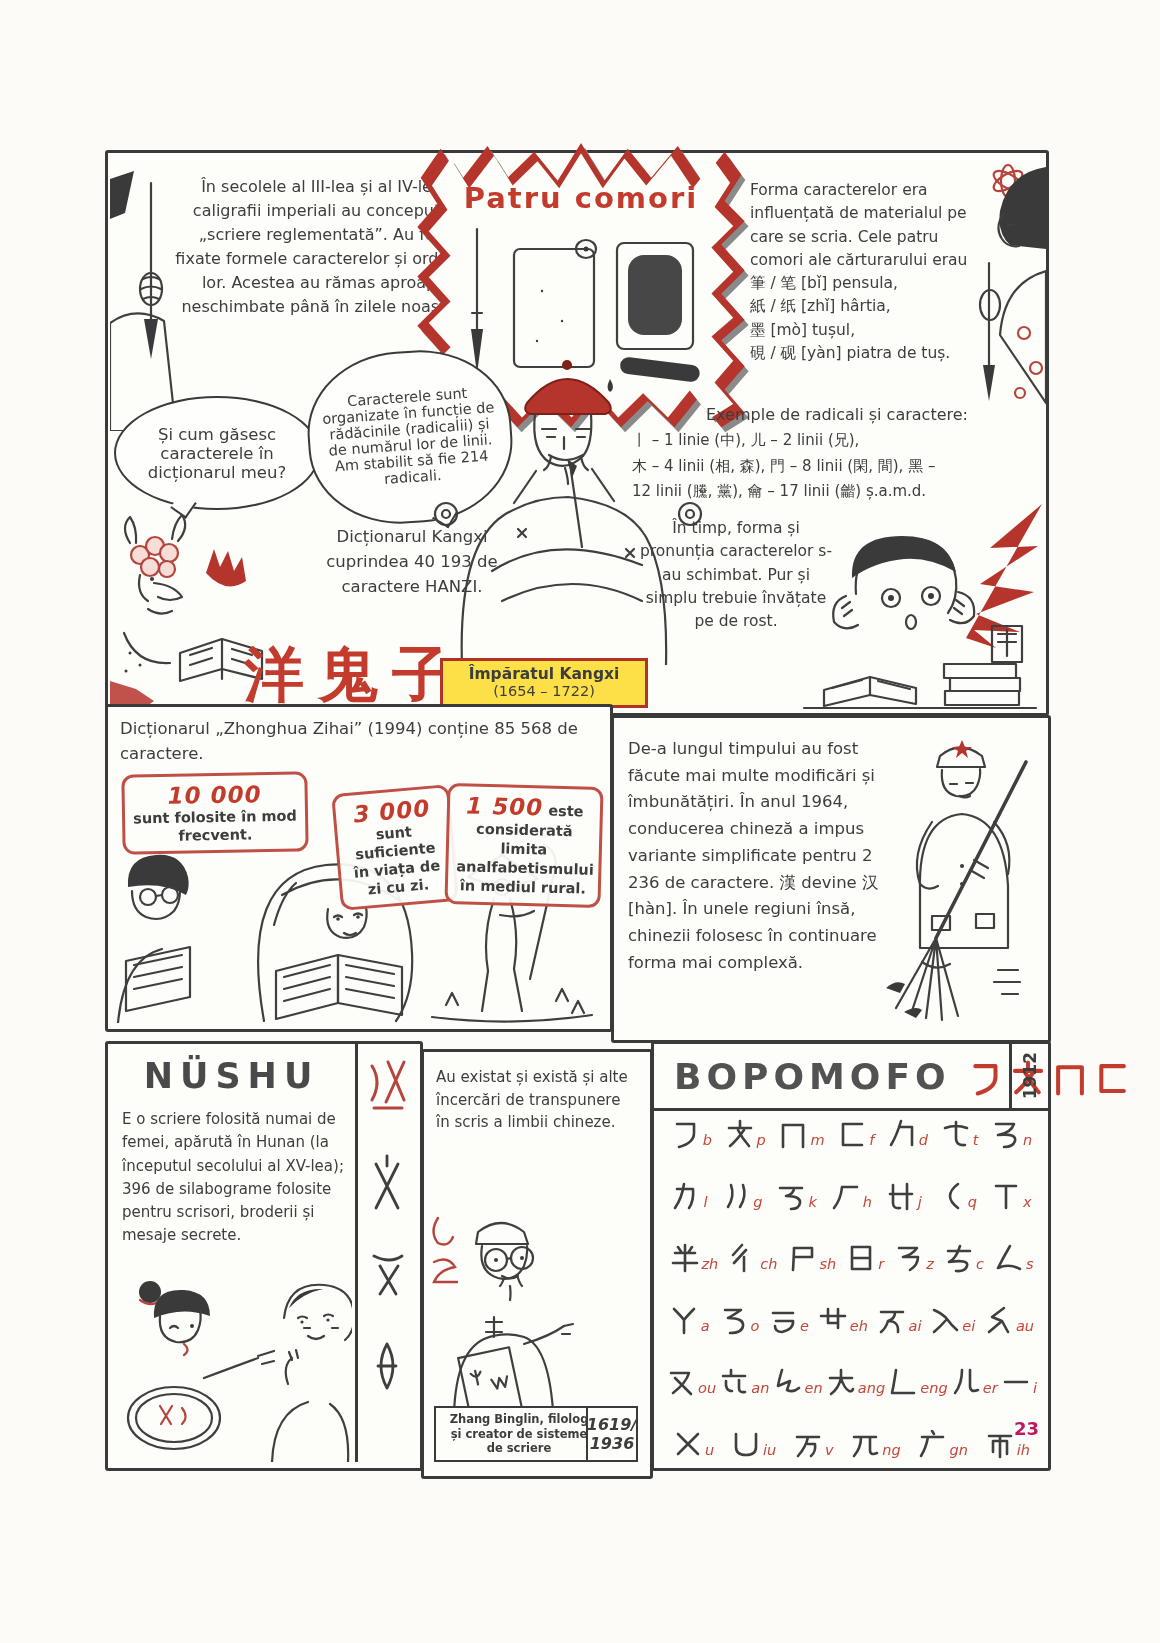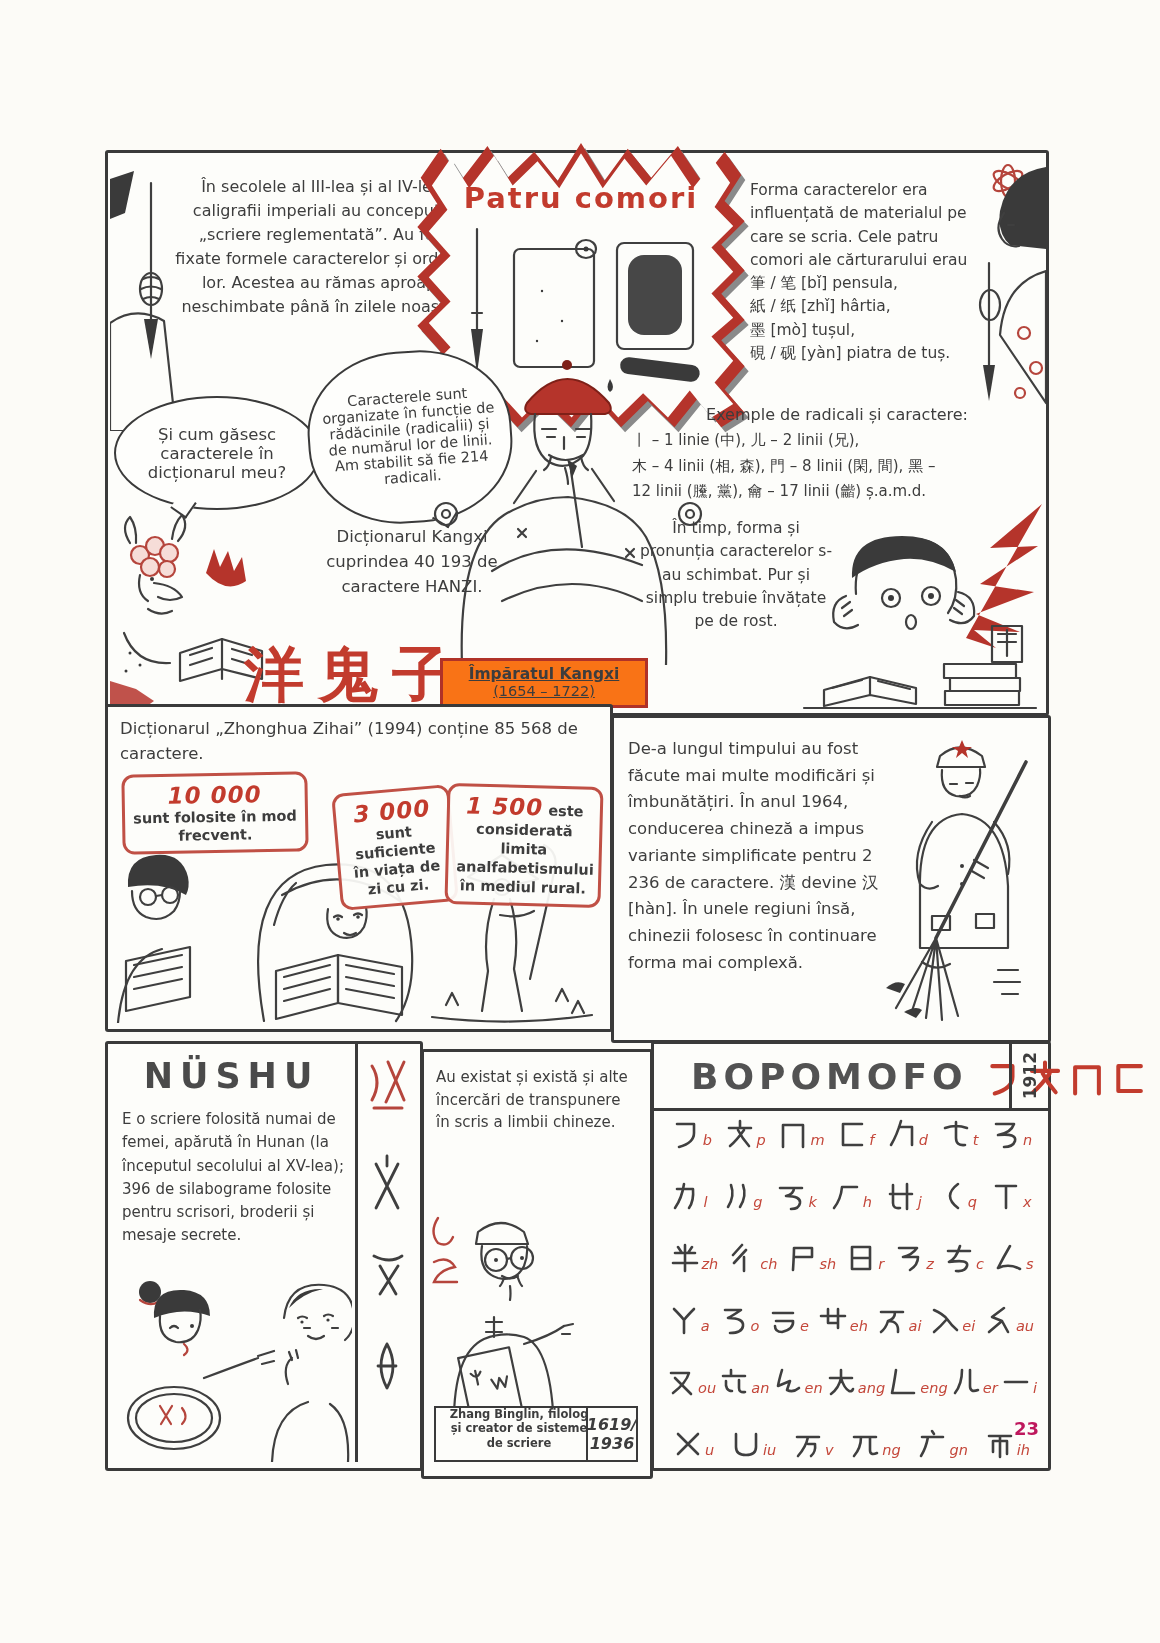--- a/index.html
+++ b/index.html
@@ -25,28 +25,28 @@
   .star-outer{position:absolute;inset:0;background:#b5342b;
     clip-path:polygon(2% 12%,8% 2%,14% 13%,22% 1%,28% 12%,36% 3%,43% 13%,50% 0%,57% 13%,64% 2%,71% 12%,79% 1%,86% 13%,93% 3%,98% 11%,93% 20%,99% 27%,92% 35%,99% 44%,92% 52%,99% 61%,92% 68%,99% 77%,93% 85%,99% 93%,92% 98%,85% 88%,78% 98%,70% 89%,62% 98%,54% 88%,47% 98%,39% 89%,31% 98%,23% 88%,16% 98%,8% 89%,2% 97%,8% 88%,1% 80%,8% 72%,1% 63%,8% 55%,1% 46%,8% 38%,1% 29%,7% 21%);}
   .star-inner{position:absolute;inset:0;background:#fdfdfa;transform:scale(0.93);
     clip-path:polygon(2% 12%,8% 2%,14% 13%,22% 1%,28% 12%,36% 3%,43% 13%,50% 0%,57% 13%,64% 2%,71% 12%,79% 1%,86% 13%,93% 3%,98% 11%,93% 20%,99% 27%,92% 35%,99% 44%,92% 52%,99% 61%,92% 68%,99% 77%,93% 85%,99% 93%,92% 98%,85% 88%,78% 98%,70% 89%,62% 98%,54% 88%,47% 98%,39% 89%,31% 98%,23% 88%,16% 98%,8% 89%,2% 97%,8% 88%,1% 80%,8% 72%,1% 63%,8% 55%,1% 46%,8% 38%,1% 29%,7% 21%);}
   .star-title{position:absolute;left:0;right:0;top:38px;text-align:center;
               color:#c23b2d;font-size:29px;font-weight:600;letter-spacing:2px;}
   .red-label{position:absolute;border:3px solid #c05045;border-radius:12px;
              background:rgba(253,253,250,.93);padding:6px 8px;text-align:center;box-sizing:border-box;}
   .red-num{color:#c23b2d;font-style:italic;font-weight:bold;font-size:23px;letter-spacing:1px;}
   .red-label .lab-txt{font-size:14.5px;font-weight:600;line-height:1.25;}
-  .cap-red{position:absolute;border:3px solid #b03228;background:#f97316;text-align:center;
-           padding:4px 2px;box-sizing:border-box;text-decoration:underline;}
+  .cap-red{position:absolute;border:3px solid #b03228;background:#fde047;text-align:center;
+           padding:4px 2px;box-sizing:border-box;}
   .cap-dark{position:absolute;border:2.6px solid #3a3a3a;background:#fdfdfa;text-align:center;
             box-sizing:border-box;display:flex;align-items:center;justify-content:center;}
   .nushu-title{font-size:35px;letter-spacing:7px;color:#4a4a4a;font-weight:600;}
   .bpm-header{position:absolute;left:0;right:0;top:0;height:64px;border-bottom:3px solid #3a3a3a;
               display:flex;align-items:center;}
-  .bpm-title{font-size:36px;letter-spacing:5px;color:#525252;font-weight:600;padding-left:37px;}
+  .bpm-title{font-size:36px;letter-spacing:5px;color:#525252;font-weight:600;padding-left:20px;}
   #bpm-title-chars{display:flex;gap:4px;margin-left:16px;padding-top:4px;}
   .bpm-year{position:absolute;right:0;top:0;bottom:0;width:36px;border-left:3px solid #3a3a3a;
             display:flex;align-items:center;justify-content:center;}
   .bpm-year span{writing-mode:vertical-rl;transform:rotate(180deg);font-size:17px;font-weight:600;}
   #bpm-grid{position:absolute;left:10px;right:10px;top:74px;bottom:8px;
             display:flex;flex-direction:column;justify-content:space-between;}
   .bpm-row{display:flex;justify-content:space-around;align-items:flex-start;}
   .bpm-cell{display:flex;align-items:flex-start;}
   .bpm-label{color:#c4473a;font-style:italic;font-size:14.5px;transform:translateY(14px);margin-left:1px;}
   .pgnum{position:absolute;left:1014px;top:1418px;font-size:18px;color:#be185d;font-weight:600;}
@@ -343,21 +343,21 @@
         <circle class="skf" cx="98" cy="58" r="2"></circle>
       <path class="sk" d="M78,76 q8,5 16,0 M80,78 q-2,6 -4,8 M94,78 q2,6 4,8 M86,86 q1,8 0,14"></path>
       <path class="sk" d="M30,232 q-2,-78 30,-93 q20,-8 40,-2 q28,10 30,95" fill="#fefefc"></path>
       <path class="sk" d="M62,122 h16 M62,132 h16 M70,117 v20"></path>
       <path class="sk" d="M100,144 q26,-8 40,-18 M140,126 l9,-2 M138,134 l8,0"></path>
       <g transform="rotate(-12 66 183)">
         <rect class="sk" x="40" y="152" width="52" height="62" fill="#fefefc"></rect>
         <path class="sk" d="M54,168 v14 M49,170 q5,8 10,0 M68,180 l4,10 4,-10 4,10 4,-10"></path>
       </g>
     </svg>
-    <div class="cap-dark" style="left:10px;top:354px;width:170px;height:56px;font-size:11.5px;font-weight:600;line-height:1.25;padding:10px;z-index:3;align-items:flex-end;">
+    <div class="cap-dark" style="left:10px;top:354px;width:170px;height:56px;font-size:11.5px;font-weight:600;line-height:1.25;padding:10px;z-index:3;">
       <span>Zhang Binglin, filolog și creator de sisteme de scriere</span>
     </div>
     <div class="cap-dark" style="left:162px;top:354px;width:52px;height:56px;flex-direction:column;font-size:16px;font-weight:bold;font-style:italic;z-index:3;">
       <span>1619/</span>
       <span>1936</span>
     </div>
   </div>
 
   <div class="panel" style="left:651px;top:1041px;width:394px;height:424px;">
     <div class="bpm-header">

